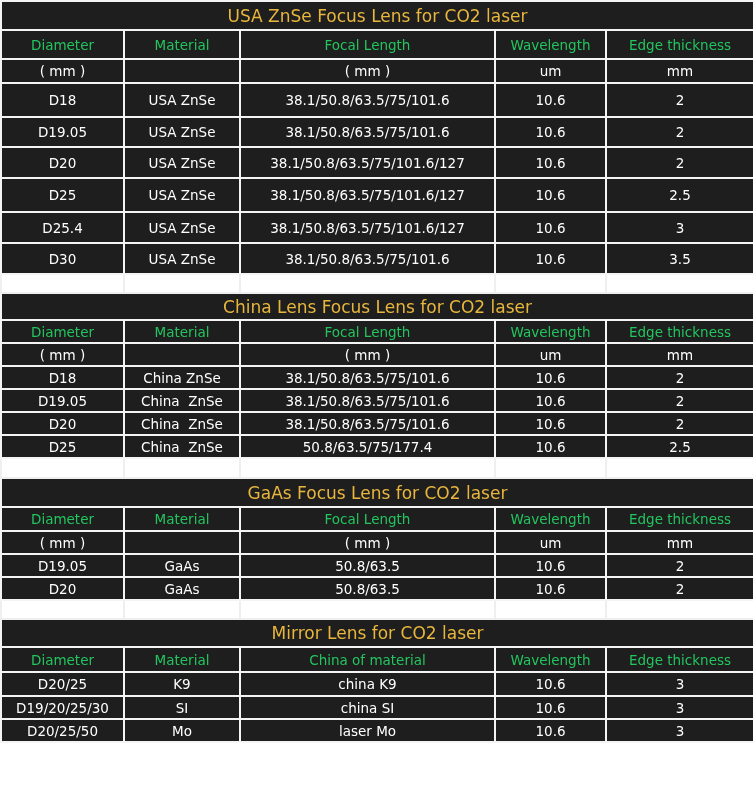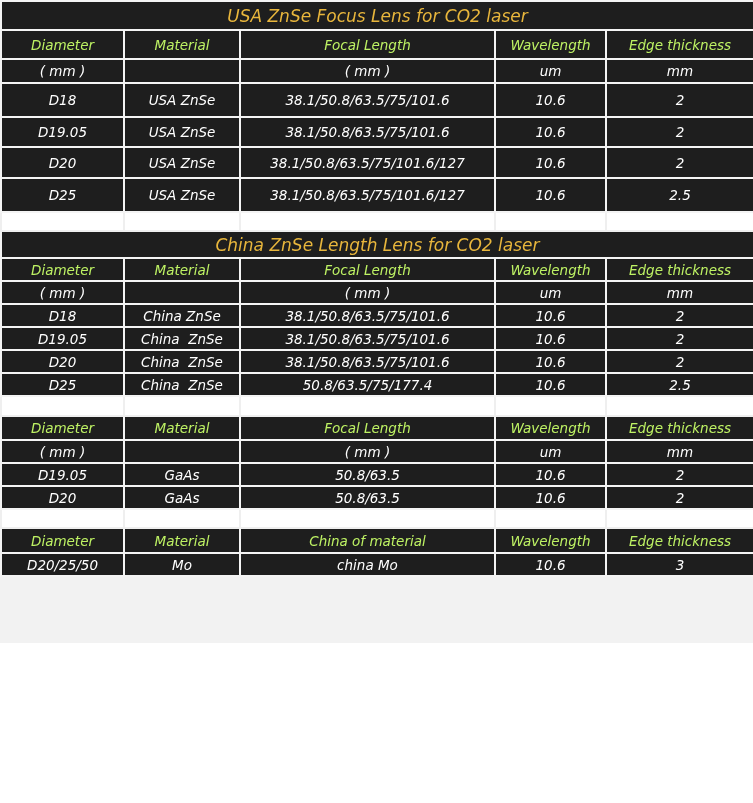--- a/index.html
+++ b/index.html
@@ -1,38 +1,38 @@
 <!DOCTYPE html>
 <html><head>
 <meta charset="utf-8">
 <style>
   html, body { margin: 0; padding: 0; background: #ffffff; }
   body { width: 753px; height: 803px; overflow: hidden; font-family: "DejaVu Sans", sans-serif; }
-  .sheet { position: relative; width: 753px; height: 643px; background: #f2f2f2; font-style: italic; }
+  .sheet { position: relative; width: 753px; height: 643px; background: #f2f2f2; }
   table.spec {
     border-collapse: collapse;
     width: 753px;
     table-layout: fixed;
   }
   table.spec td {
     border: 2px solid #f4f4f4;
     background: #1e1e1e;
     color: #ffffff;
     text-align: center;
     vertical-align: middle;
     padding: 0;
     font-size: 13.5px;
     white-space: nowrap;
     overflow: hidden;
   }
   table.spec td.title {
     color: #e8b63c;
     font-size: 17px;
   }
-  table.spec tr.hdr td { color: #bef264; font-size: 13.5px; }
+  table.spec tr.hdr td { color: #22c55e; font-size: 13.5px; }
   table.spec tr.spacer td { background: #ffffff; border-color: #efefef; }
   col.c1 { width: 123px; }
   col.c2 { width: 116px; }
   col.c3 { width: 255px; }
   col.c4 { width: 111px; }
   col.c5 { width: 148px; }
 </style>
 </head>
 <body>
 
@@ -85,30 +85,44 @@
       <td>10.6</td>
       <td>2</td>
     </tr>
     <tr style="height:34px">
       <td>D25</td>
       <td>USA ZnSe</td>
       <td>38.1/50.8/63.5/75/101.6/127</td>
       <td>10.6</td>
       <td>2.5</td>
     </tr>
+    <tr style="height:31px">
+      <td>D25.4</td>
+      <td>USA ZnSe</td>
+      <td>38.1/50.8/63.5/75/101.6/127</td>
+      <td>10.6</td>
+      <td>3</td>
+    </tr>
+    <tr style="height:31px">
+      <td>D30</td>
+      <td>USA ZnSe</td>
+      <td>38.1/50.8/63.5/75/101.6</td>
+      <td>10.6</td>
+      <td>3.5</td>
+    </tr>
     <tr class="spacer" style="height:19px">
       <td></td>
           <td></td>
           <td></td>
           <td></td>
           <td></td>
     </tr>
 
     <tr style="height:27px">
-      <td colspan="5" class="title">China ZnSe Length Lens for CO2 laser</td>
+      <td colspan="5" class="title">China Lens Focus Lens for CO2 laser</td>
     </tr>
     <tr class="hdr" style="height:23px">
       <td>Diameter</td>
       <td>Material</td>
       <td>Focal Length</td>
       <td>Wavelength</td>
       <td>Edge thickness</td>
     </tr>
     <tr style="height:23px">
       <td>( mm )</td>
@@ -146,20 +160,23 @@
       <td>2.5</td>
     </tr>
     <tr class="spacer" style="height:20px">
       <td></td>
           <td></td>
           <td></td>
           <td></td>
           <td></td>
     </tr>
 
+    <tr style="height:29px">
+      <td colspan="5" class="title">GaAs Focus Lens for CO2 laser</td>
+    </tr>
     <tr class="hdr" style="height:24px">
       <td>Diameter</td>
       <td>Material</td>
       <td>Focal Length</td>
       <td>Wavelength</td>
       <td>Edge thickness</td>
     </tr>
     <tr style="height:23px">
       <td>( mm )</td>
       <td></td>
@@ -182,29 +199,46 @@
       <td>2</td>
     </tr>
     <tr class="spacer" style="height:19px">
       <td></td>
           <td></td>
           <td></td>
           <td></td>
           <td></td>
     </tr>
 
+    <tr style="height:28px">
+      <td colspan="5" class="title">Mirror Lens for CO2 laser</td>
+    </tr>
     <tr class="hdr" style="height:25px">
       <td>Diameter</td>
       <td>Material</td>
       <td>China of material</td>
       <td>Wavelength</td>
       <td>Edge thickness</td>
+    </tr>
+    <tr style="height:24px">
+      <td>D20/25</td>
+      <td>K9</td>
+      <td>china K9</td>
+      <td>10.6</td>
+      <td>3</td>
+    </tr>
+    <tr style="height:23px">
+      <td>D19/20/25/30</td>
+      <td>SI</td>
+      <td>china SI</td>
+      <td>10.6</td>
+      <td>3</td>
     </tr>
     <tr style="height:23px">
       <td>D20/25/50</td>
       <td>Mo</td>
-      <td>china Mo</td>
+      <td>laser Mo</td>
       <td>10.6</td>
       <td>3</td>
     </tr>
   </tbody>
 </table>
 </div>
 
 </body></html>

